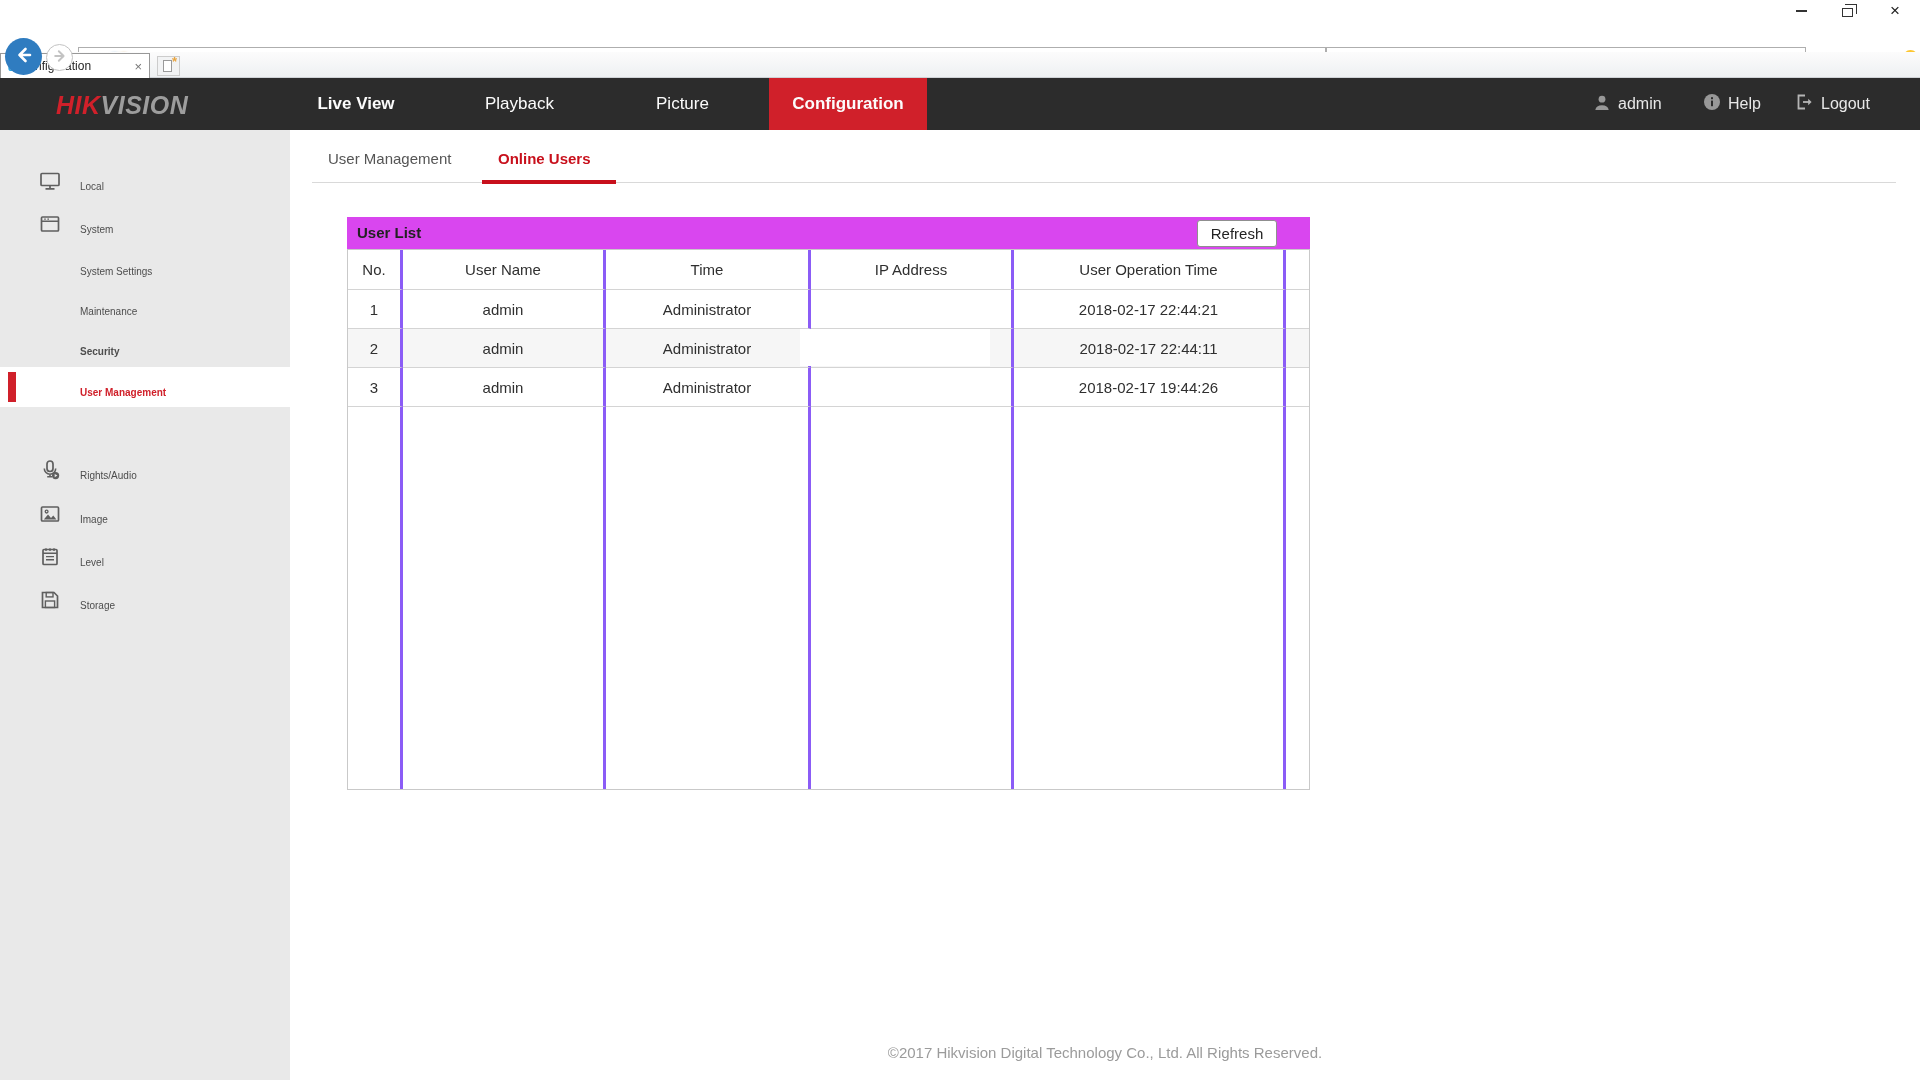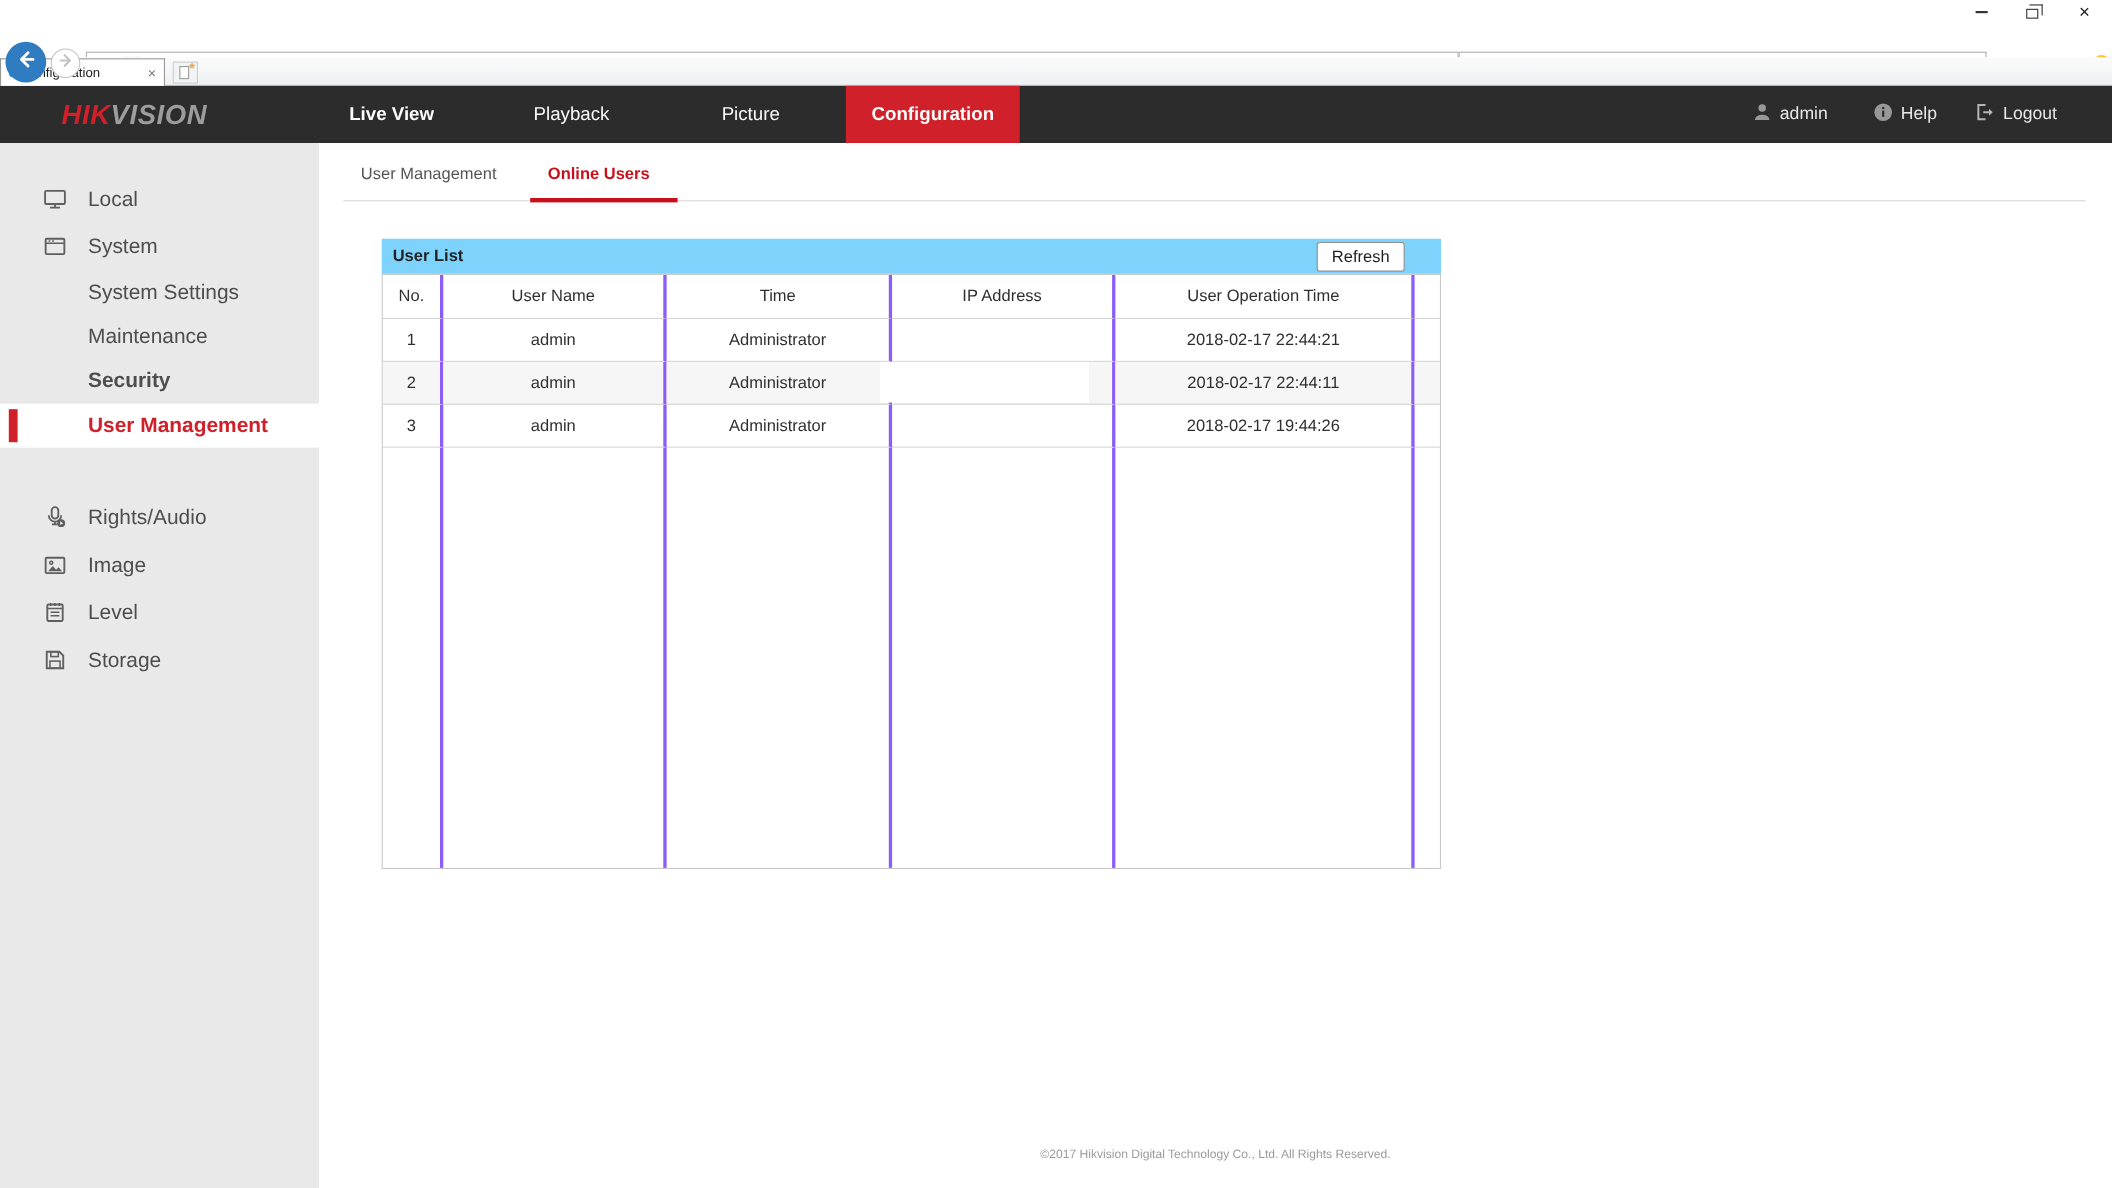--- a/index.html
+++ b/index.html
@@ -45,43 +45,43 @@
   .logo { position:absolute; left:56px; top:13px; font-size:25px; font-weight:bold; font-style:italic; letter-spacing:.5px; }
   .logo .hik { color:#d0202a; } .logo .vision { color:#9d9d9d; }
   .nav-item { position:absolute; top:0; height:52px; display:flex; align-items:center; justify-content:center; color:#fcfcfc; font-size:17px; cursor:default; }
   .nav-item.active { background:#d0202a; font-weight:bold; }
   .nav-right { position:absolute; top:0; height:52px; display:flex; align-items:center; gap:7px; color:#e8e8e8; font-size:16px; }
 
   
   .sidebar { position:absolute; left:0; top:130px; width:290px; height:950px; background:#e9e9e9; }
   .side-item { position:absolute; left:0; width:290px; height:40px; cursor:default; }
   .side-icon { position:absolute; left:38px; top:8px; width:24px; height:24px; }
-  .side-label { position:absolute; left:80px; top:10px; font-size:19px; color:#4d4d4d; }
+  .side-label { position:absolute; left:80px; top:20px; font-size:10px; color:#4d4d4d; }
   .side-item.active { background:#ffffff; }
   .side-item.active .side-label { color:#d0202a; font-weight:bold; }
   .active-bar { position:absolute; left:8px; top:5px; width:8px; height:30px; background:#d0202a; }
 
   
   .pagetab { position:absolute; top:150px; height:30px; font-size:15px; color:#555; cursor:default; }
   .pagetab.active { color:#c8101c; font-weight:bold; }
   .tab-underline { position:absolute; left:482px; top:180px; width:134px; height:4px; background:#c8101c; z-index:2; }
   .tab-line { position:absolute; left:312px; top:182px; width:1584px; height:1px; background:#d9d9d9; }
 
-  .panel-strip { position:absolute; left:347px; top:217px; width:963px; height:32px; background:#7dd3fc; }
+  .panel-strip { position:absolute; left:347px; top:217px; width:963px; height:32px; background:#d946ef; }
   .panel-title { position:absolute; left:10px; top:7px; font-size:15px; font-weight:bold; color:#222; }
   .refresh-btn { position:absolute; left:850px; top:3px; width:80px; height:27px; background:#fff; border:1px solid #8f8f8f; border-radius:3px; font-size:15px; color:#222; font-family:"Liberation Sans", sans-serif; cursor:default; }
 
   .utable { position:absolute; left:347px; top:249px; width:963px; height:541px; background:#fff; border:1px solid #c9c9c9; display:grid; grid-template-columns:55px 203px 205px 203px 272px 1fr; grid-template-rows:40px 39px 39px 39px 1fr; }
   .utable > div { border-right:3px solid #8b5cf6; border-bottom:1px solid #d4d4d4; display:flex; align-items:center; justify-content:center; font-size:15px; color:#2f2f2f; overflow:hidden; }
   .utable > div:nth-child(6n) { border-right:none; }
   .utable > div.alt { background:#f6f6f6; }
   .utable > div.fill { border-bottom:none; }
   .redact { position:absolute; left:800px; top:329px; width:190px; height:37px; background:#fff; z-index:2; }
 
-  .page-footer { position:absolute; left:290px; top:1044px; width:1630px; text-align:center; font-size:11px; color:#9b9b9b; }
+  .page-footer { position:absolute; left:290px; top:1044px; width:1630px; text-align:center; font-size:15px; color:#9b9b9b; }
 </style>
 </head>
 <body>
 
 <div class="screen">
 
   <div class="titlebar">
     <div class="wc wc-min">
         <span class="bar"></span>
       </div>

